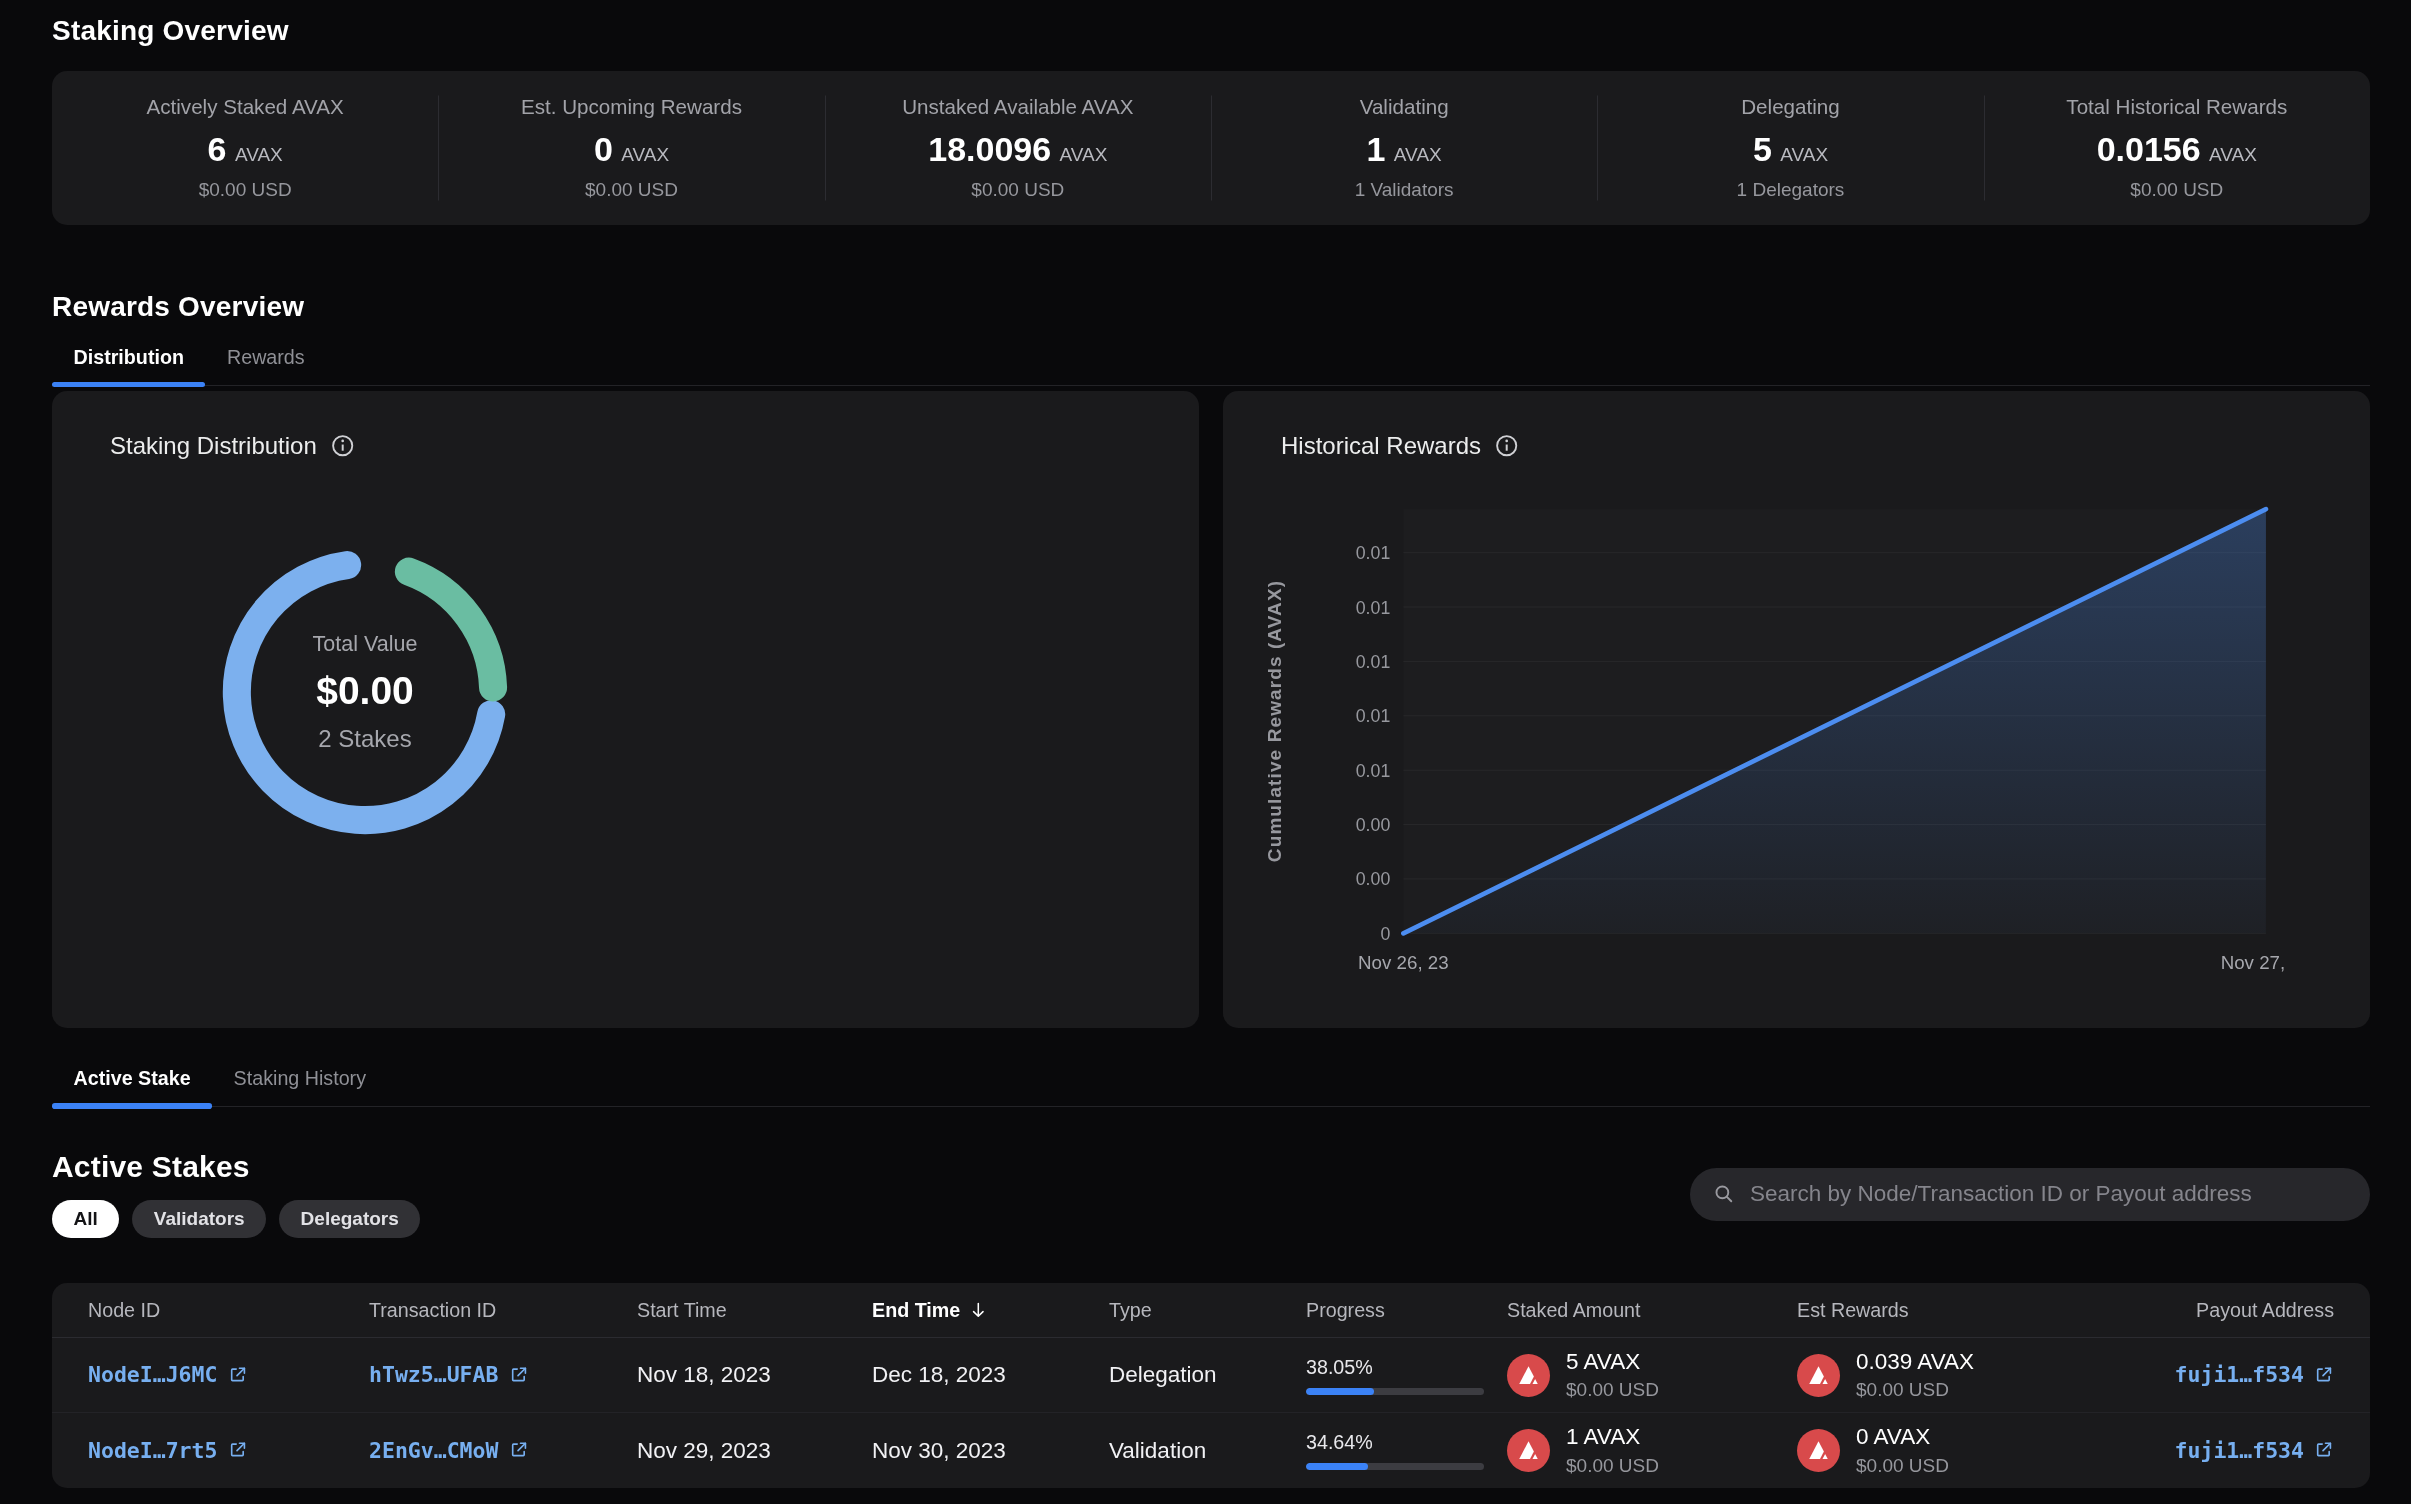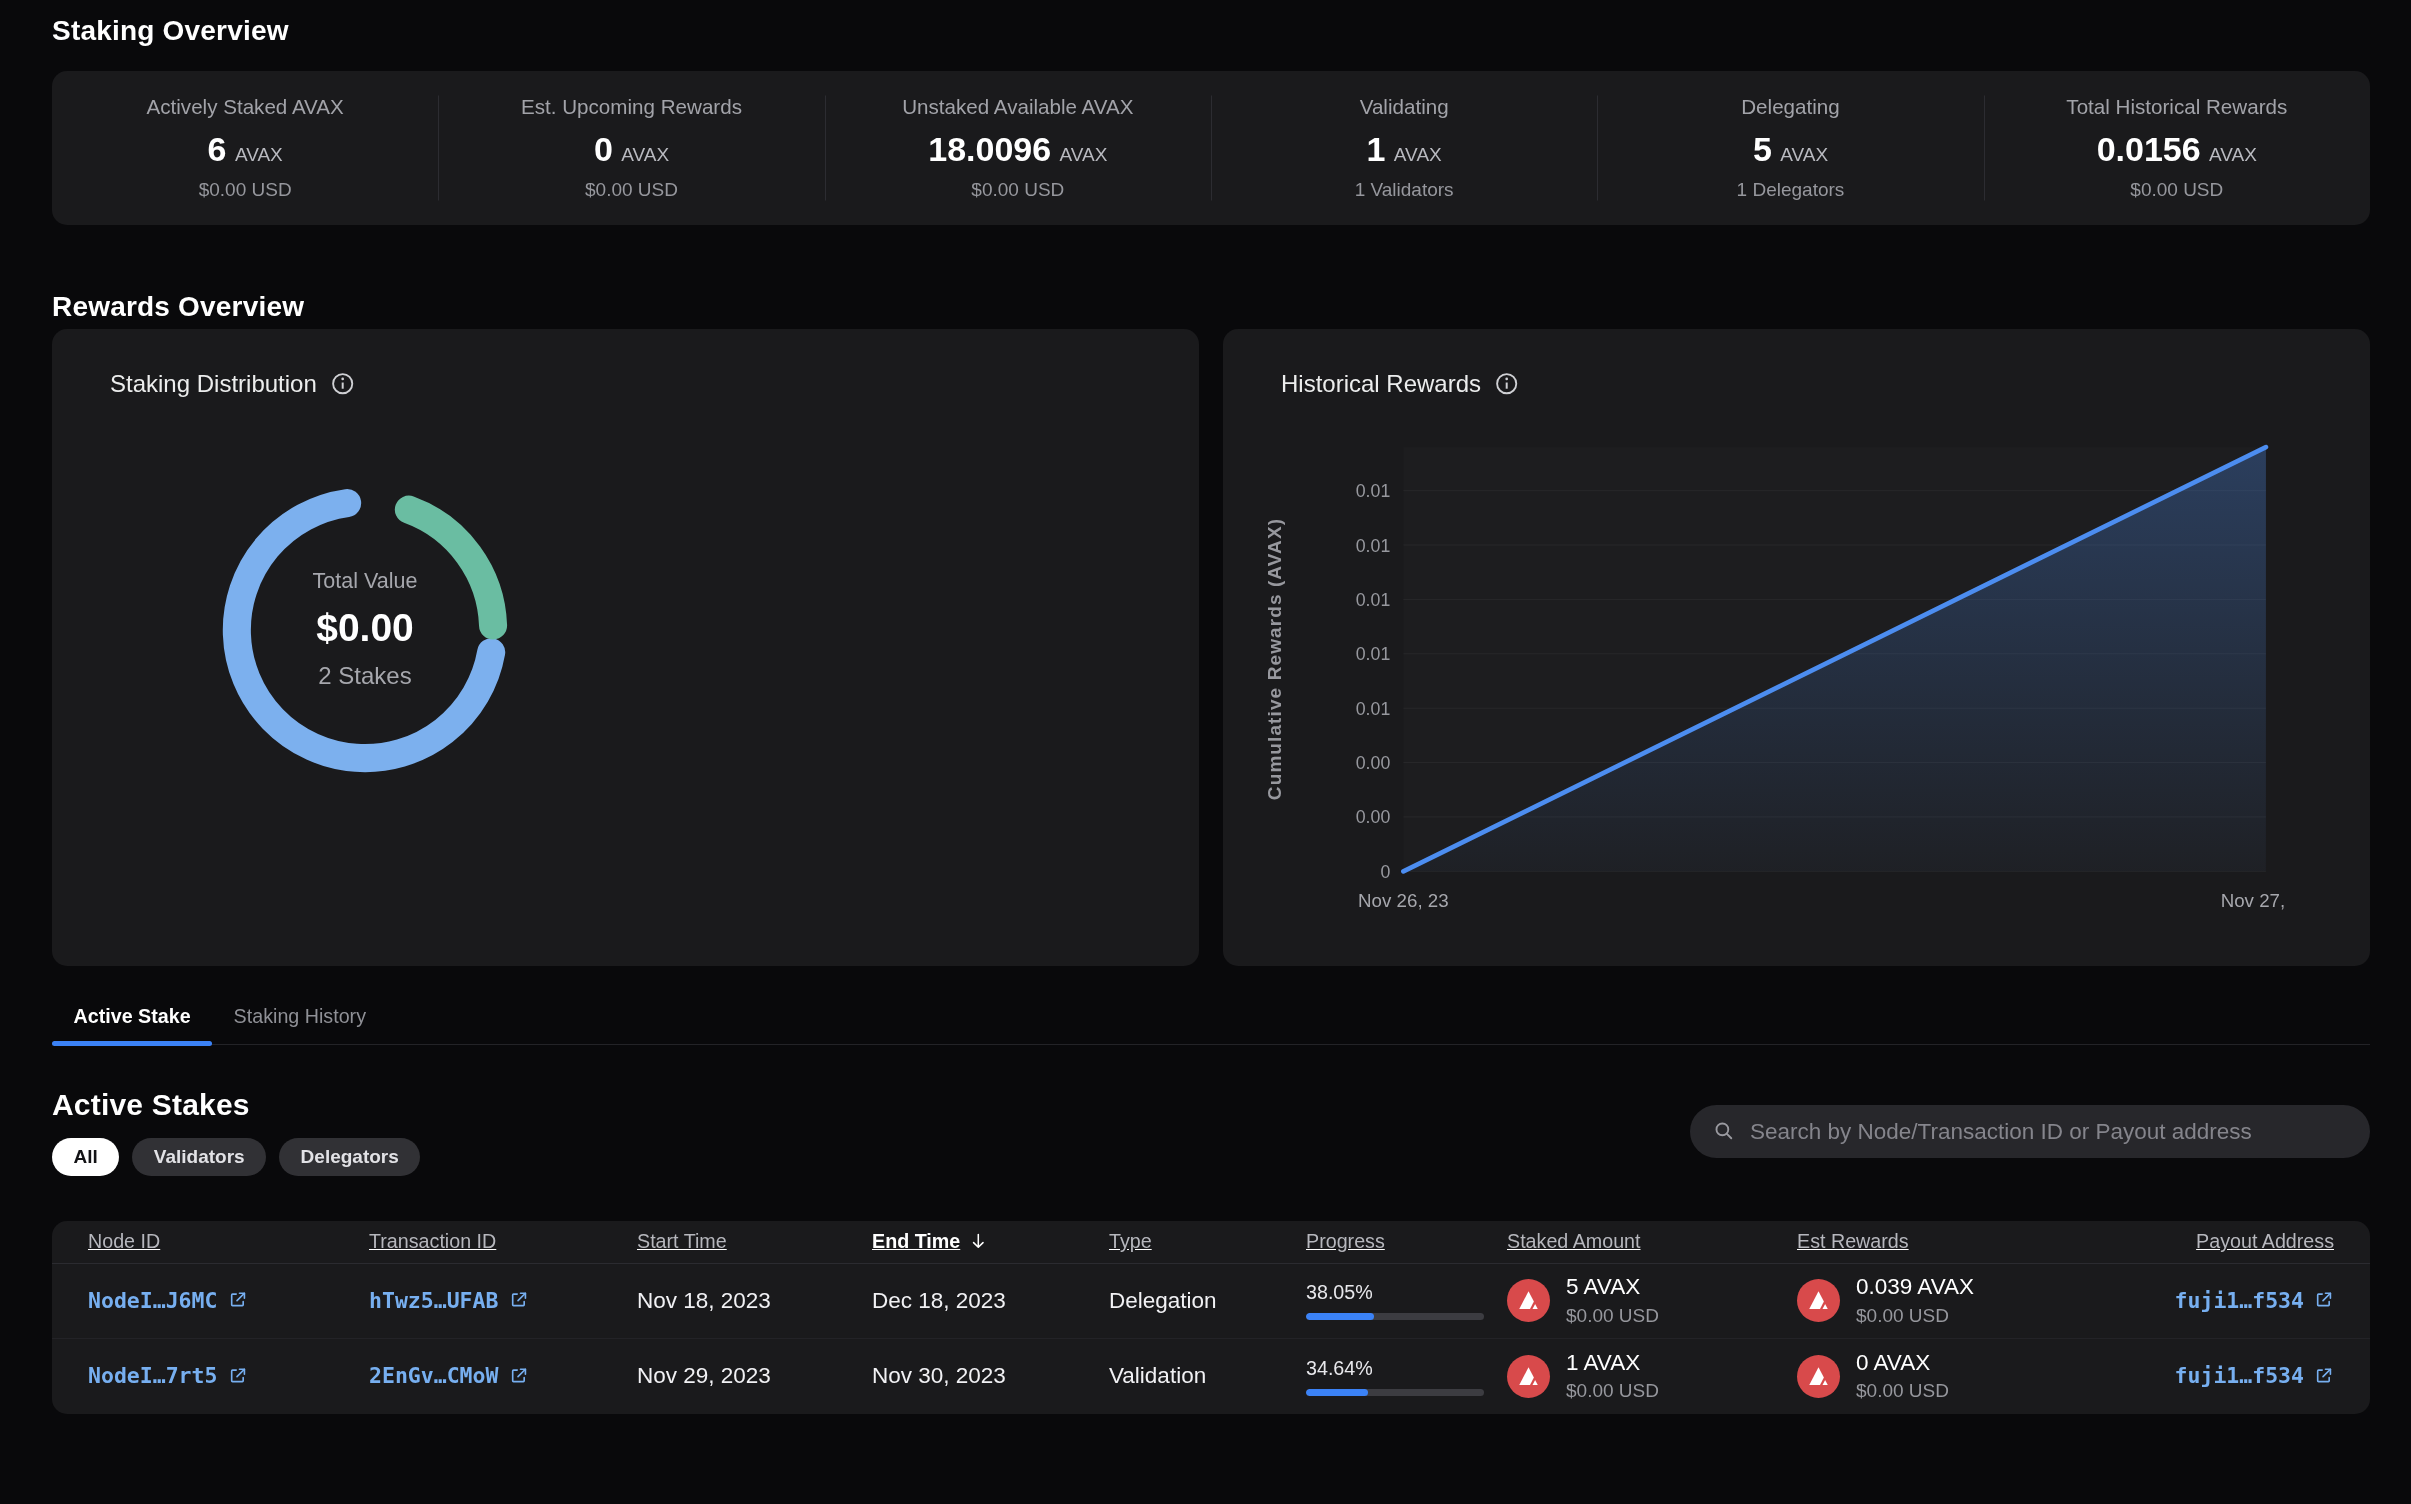--- a/index.html
+++ b/index.html
@@ -92,21 +92,21 @@
   }
   .search-box input::placeholder { color:#85858c; }
 
   
   .table-card { margin-top:45px; background:#1a1a1c; border-radius:15px; overflow:hidden; }
   .tgrid {
     display:grid;
     grid-template-columns:281px 268px 235px 237px 197px 201px 290px 290px 1fr;
     align-items:center; padding:0 36px;
   }
-  .thead { height:43px; border-bottom:0.9px solid #2b2b30;text-decoration:underline; }
+  .thead { height:55px; border-bottom:0.9px solid #2b2b30; }
   .th { font-size:19.7px; color:#b6b7bd; display:flex; align-items:center; gap:7.5px; cursor:pointer; }
   .th.sorted { color:#fff; font-weight:600; }
   .th:last-child { justify-content:flex-end; }
   .trow { height:75px; border-bottom:0.9px solid #232327; }
   .trow:last-child { border-bottom:none; }
   .cell { font-size:22.5px; color:#f1f1f4; }
   .id-link {
     font-family:"DejaVu Sans Mono","Liberation Mono",monospace; font-weight:700;
     font-size:21.5px; color:#77aff0; display:inline-flex; gap:10.3px; align-items:center; cursor:pointer;
   }
@@ -175,20 +175,24 @@
       <div class="stat-value-row">
           <span class="stat-value">0.0156</span>
           <span class="stat-suffix">AVAX</span>
         </div>
       <div class="stat-sub">$0.00 USD</div>
     </div>
   </div>
 
   <div class="section-title h2">Rewards Overview</div>
 
+  <div class="tabs">
+    <div class="tab active">Distribution</div>
+    <div class="tab">Rewards</div>
+  </div>
 
   <div class="cards-row">
 
     <div class="panel">
       <div class="panel-title">
         <span>Staking Distribution</span>
         <span class="info-icon">
           <svg width="23.4" height="23.4" viewBox="0 0 20 20" fill="none">
               <circle cx="10" cy="10" r="8.2" stroke="currentColor" stroke-width="1.6"></circle>
               <line x1="10" y1="9" x2="10" y2="14.3" stroke="currentColor" stroke-width="1.7"></line>

